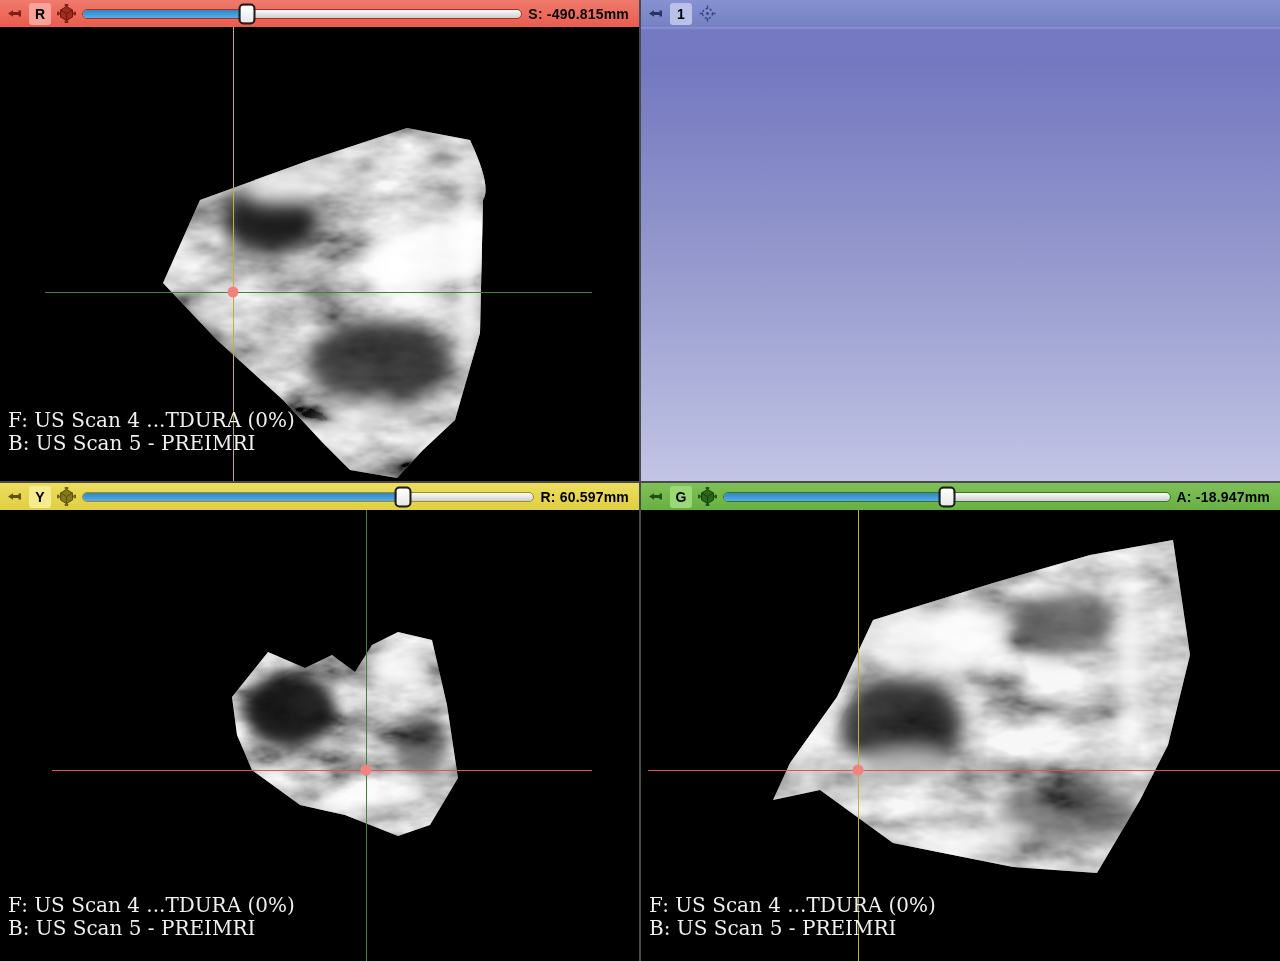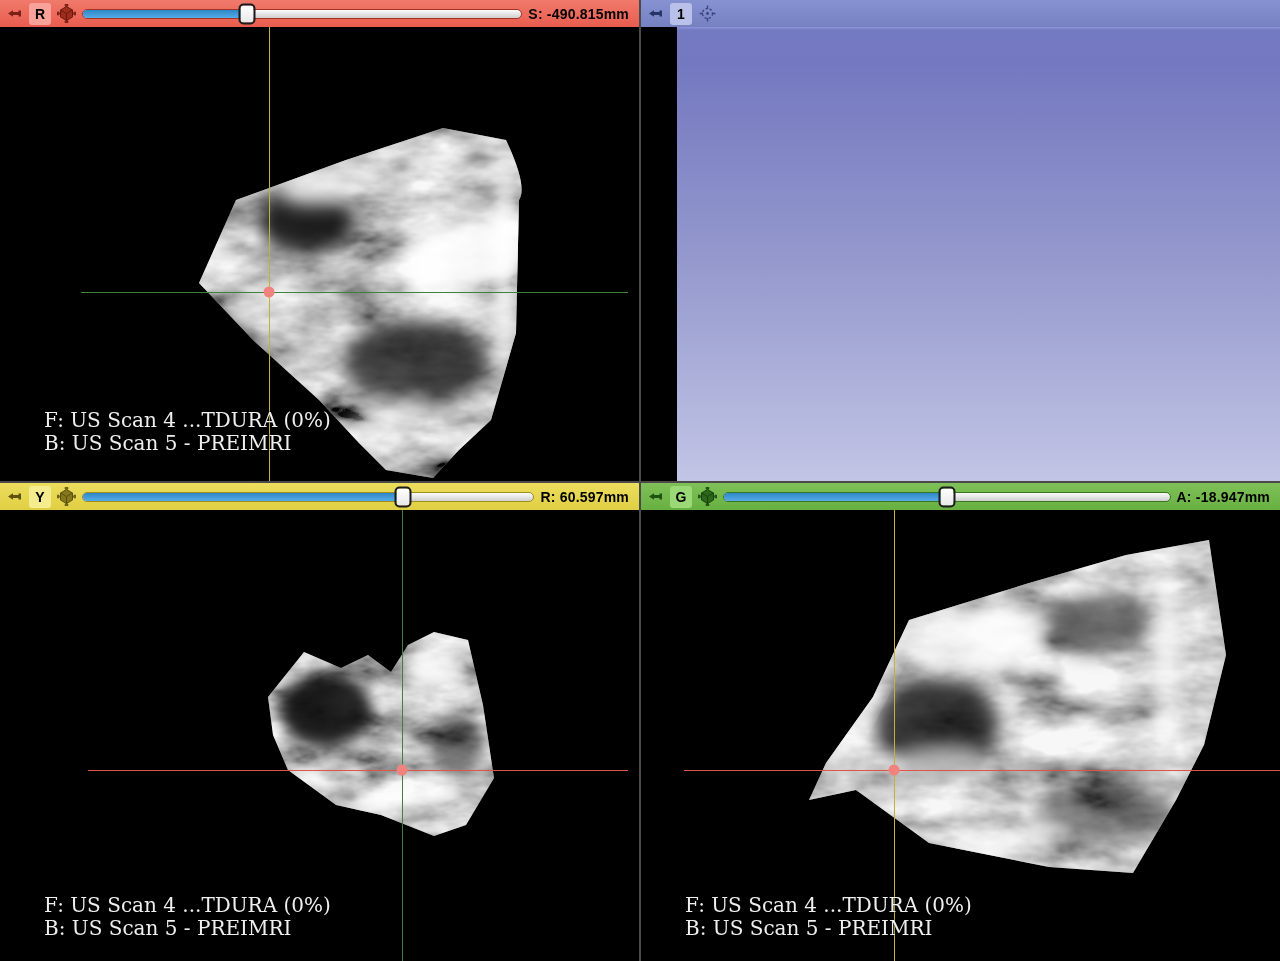--- a/index.html
+++ b/index.html
@@ -31,21 +31,21 @@
   .g-green{border:1px solid #39761f;}
   .fill{position:absolute;left:0;top:0;bottom:0;border-radius:5px 0 0 5px;
     background:linear-gradient(#2f86c6,#55acе8);background:linear-gradient(#2f86c6,#55ace8);}
   .thumb{position:absolute;top:50%;width:17px;height:21px;transform:translate(-50%,-50%);
     background:linear-gradient(#ffffff,#e8e8e8);border:2px solid #1c1c1c;border-radius:5px;
     box-sizing:border-box;}
   .barvalue{flex:none;font-size:14px;font-weight:bold;color:#000;letter-spacing:0.2px;
     padding-right:2px;white-space:nowrap;text-align:center;}
 
   
-  .canvas{position:relative;flex:1;overflow:hidden;background:#000;margin-left:36px;}
+  .canvas{position:relative;flex:1;overflow:hidden;background:#000;}
   .canvas svg.us{position:absolute;left:0;top:0;}
   .canvas3d{background:linear-gradient(180deg,#8d96d8 0px,#747ac2 3px,#7478c0 8%,#9599cd 52%,#c2c5e5 100%);}
 
   
   .vline,.hline{position:absolute;}
   .vline{width:1px;top:0;bottom:0;}
   .hline{height:1px;}
   .line-yellow{background:#c2b23b;}
   .line-green{background:#3c833c;}
   .line-red{background:#e0544a;}

